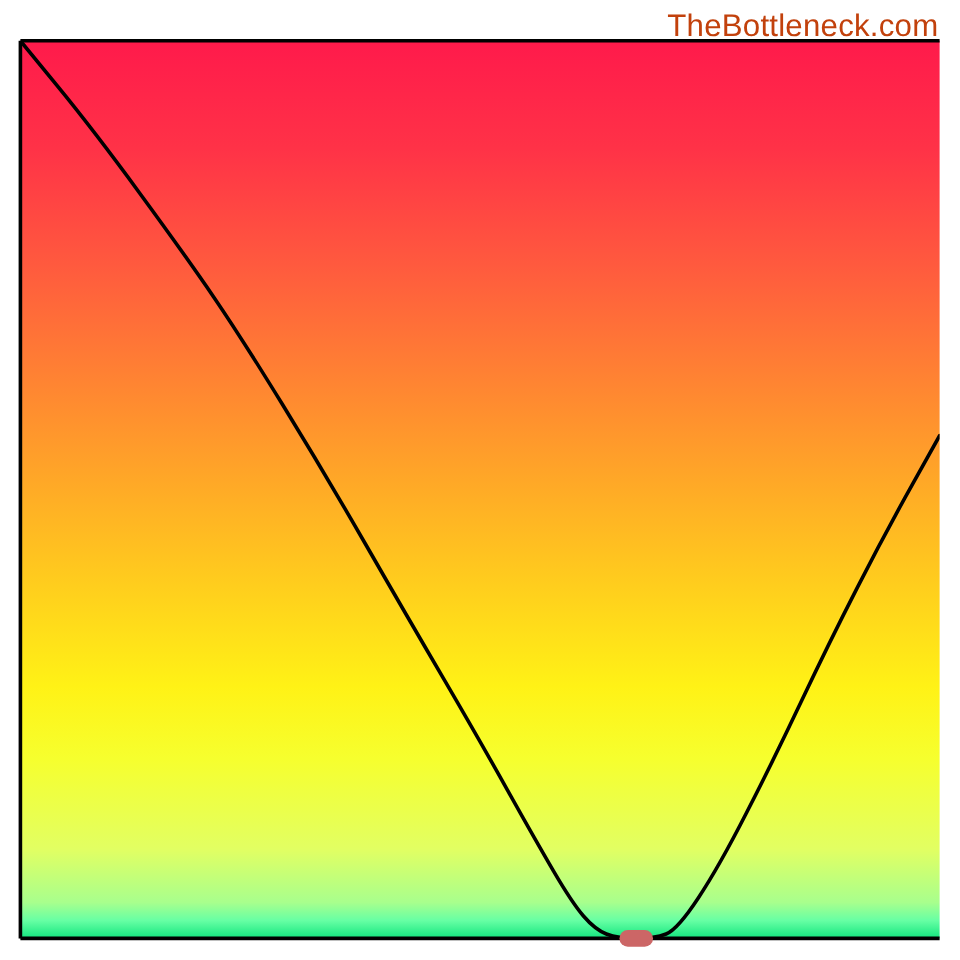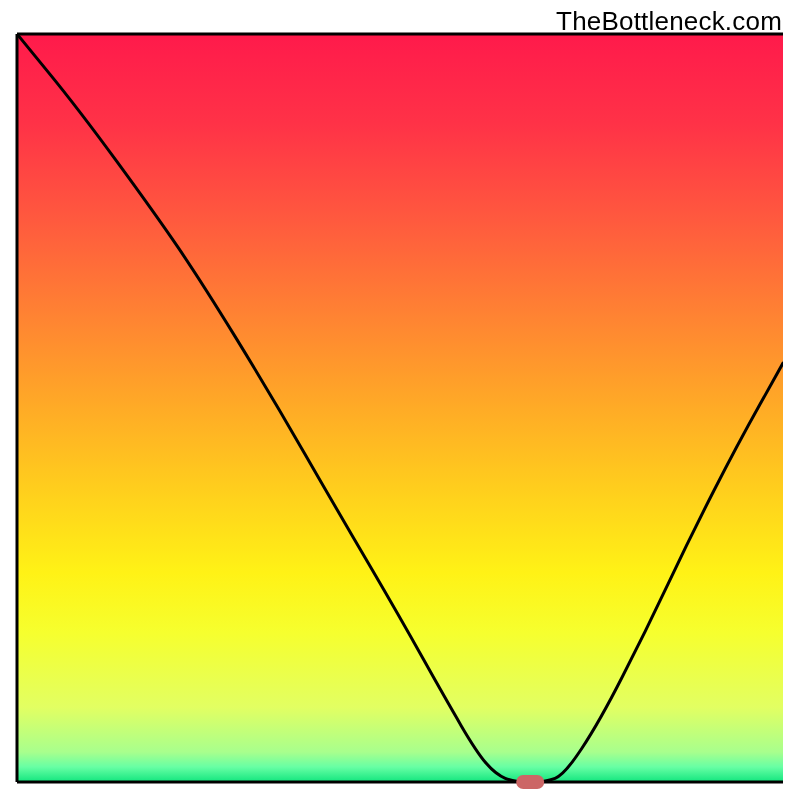--- a/index.html
+++ b/index.html
@@ -12,21 +12,21 @@
   }
   .container {
     position: relative;
     width: 800px;
     height: 800px;
   }
   .watermark {
     position: absolute;
     top: 6px;
     right: 18px;
-    color: #000000;
+    color: #c2410c;
     font-size: 26px;
     font-weight: 400;
     letter-spacing: 0.2px;
     z-index: 30;
   }
   svg.chart {
     position: absolute;
     left: 0;
     top: 0;
     width: 800px;

